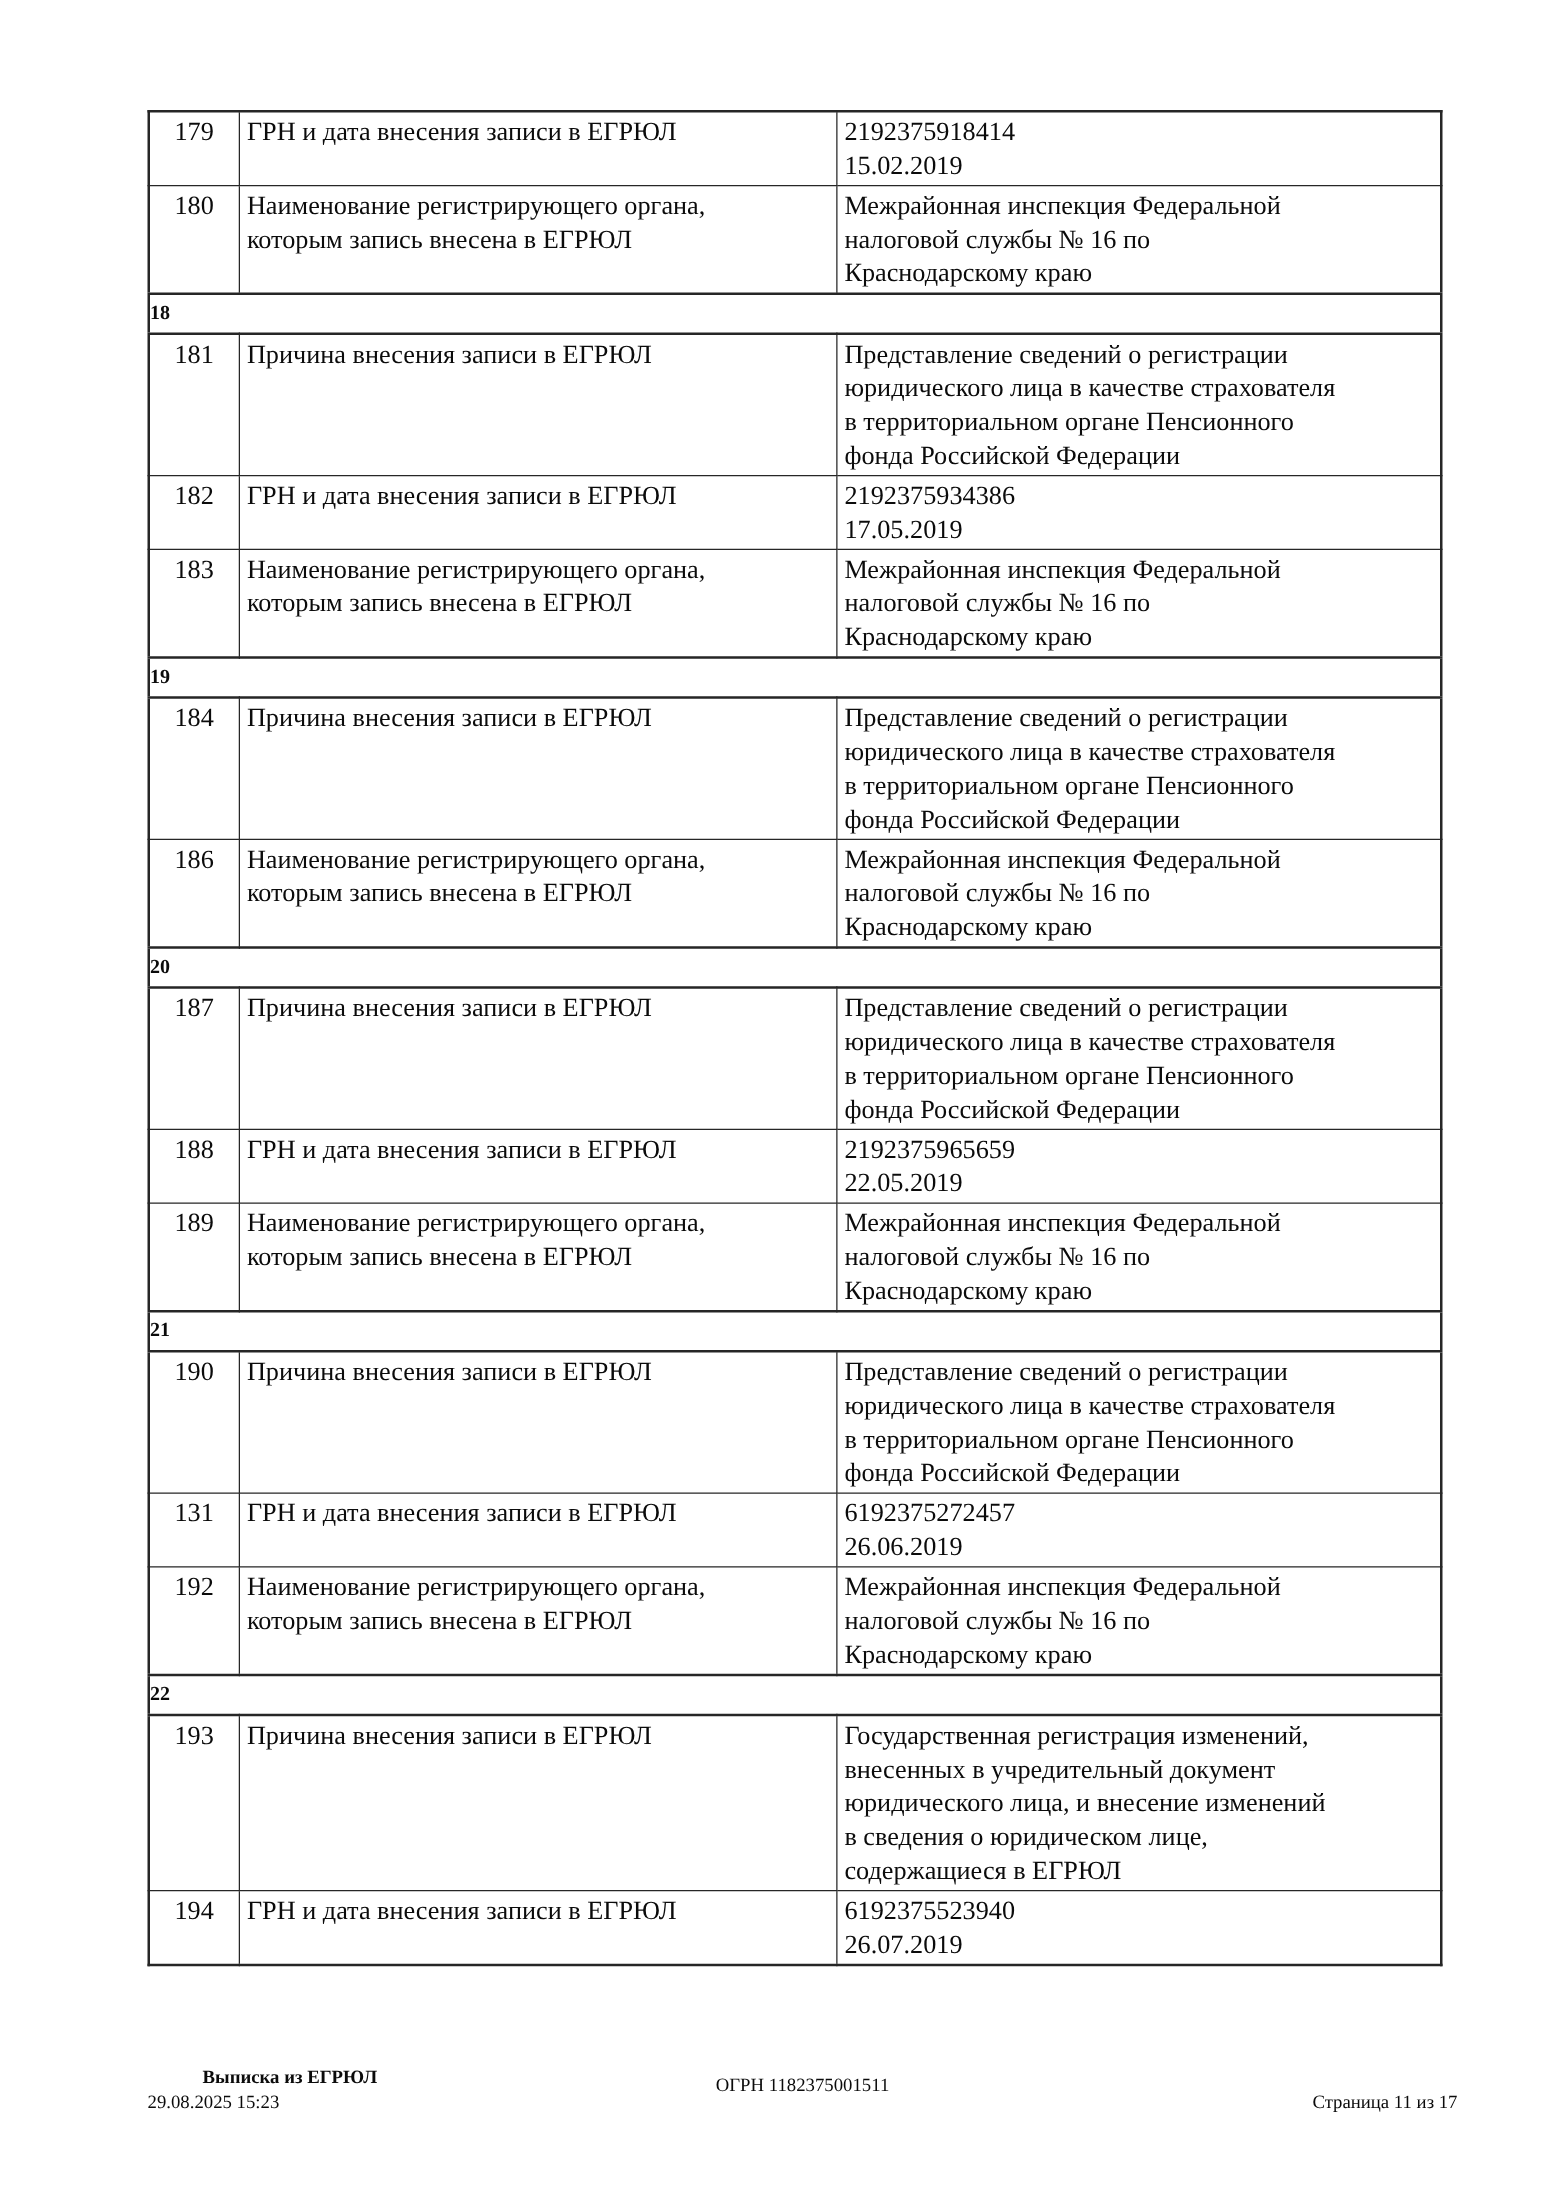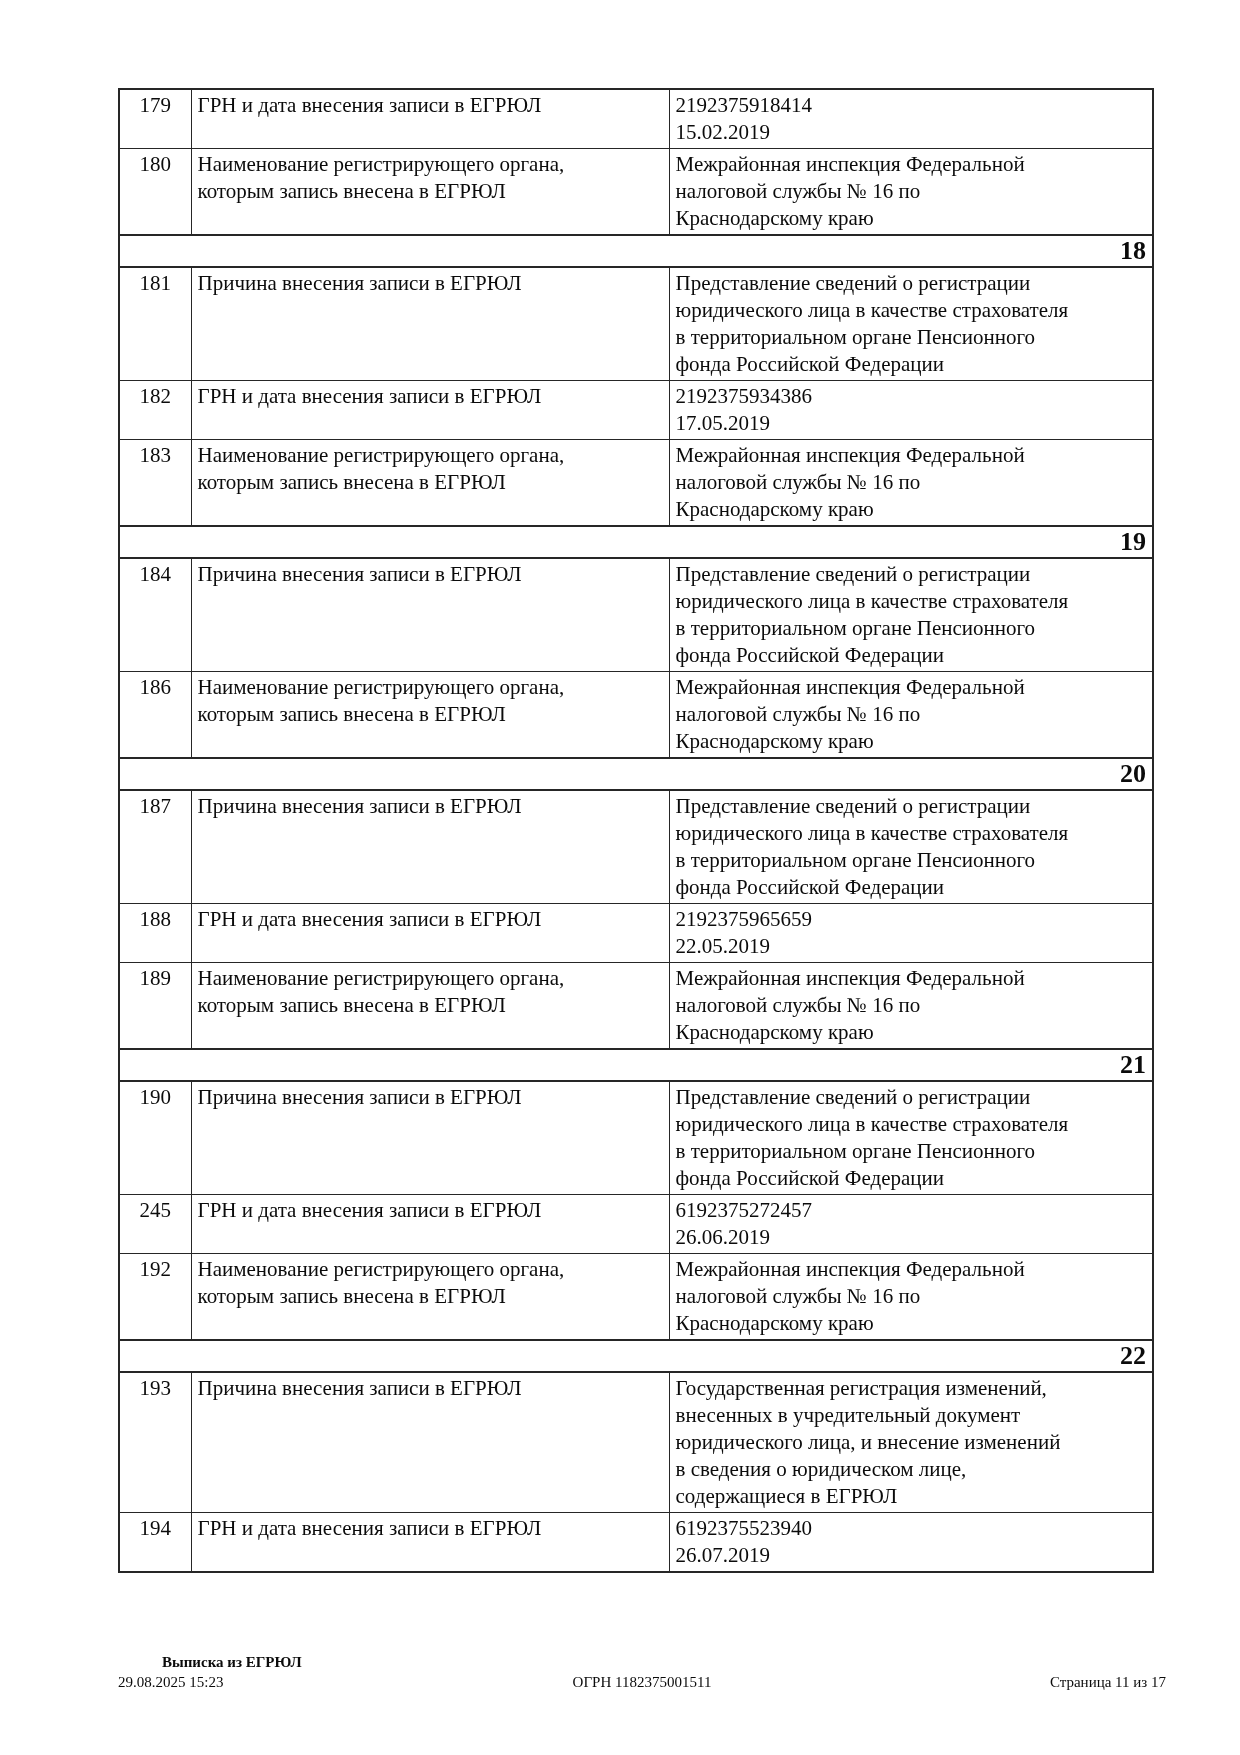--- a/index.html
+++ b/index.html
@@ -38,23 +38,23 @@
     white-space: pre-line;
     overflow: hidden;
   }
   td.col-num {
     text-align: center;
     padding-left: 2px;
     padding-right: 2px;
     margin-top: 16px;
   }
   tr.section-row td {
-    text-align: right;
+    text-align: left;
     font-weight: bold;
-    font-size: 26px;
+    font-size: 16px;
     line-height: 26px;
     padding: 2px 6px 2px 0;
     border-top: 2.2px solid #262626;
     border-bottom: 2.5px solid #262626;
     white-space: normal;
   }
   .footer {
     position: absolute;
     left: 118px;
     top: 1650px;
@@ -73,21 +73,21 @@
     font-weight: bold;
     line-height: 19px;
     margin-left: 44px;
   }
   .footer-datetime {
     line-height: 20px;
   }
   .footer-center {
     position: absolute;
     left: 50%;
-    bottom: 0;
+    bottom: 13px;
     transform: translateX(-50%);
     line-height: 20px;
     white-space: nowrap;
     margin-top: 27px;
   }
   .footer-right {
     position: absolute;
     right: 0;
     bottom: 0;
     line-height: 20px;
@@ -194,21 +194,21 @@
         </tr>
         <tr class="data-row">
           <td class="col-num">190</td>
           <td class="col-label">Причина внесения записи в ЕГРЮЛ</td>
           <td class="col-value">Представление сведений о регистрации
 юридического лица в качестве страхователя
 в территориальном органе Пенсионного
 фонда Российской Федерации</td>
         </tr>
         <tr class="data-row">
-          <td class="col-num">245</td>
+          <td class="col-num">131</td>
           <td class="col-label">ГРН и дата внесения записи в ЕГРЮЛ</td>
           <td class="col-value">6192375272457
 26.06.2019</td>
         </tr>
         <tr class="data-row">
           <td class="col-num">192</td>
           <td class="col-label">Наименование регистрирующего органа,
 которым запись внесена в ЕГРЮЛ</td>
           <td class="col-value">Межрайонная инспекция Федеральной
 налоговой службы № 16 по

